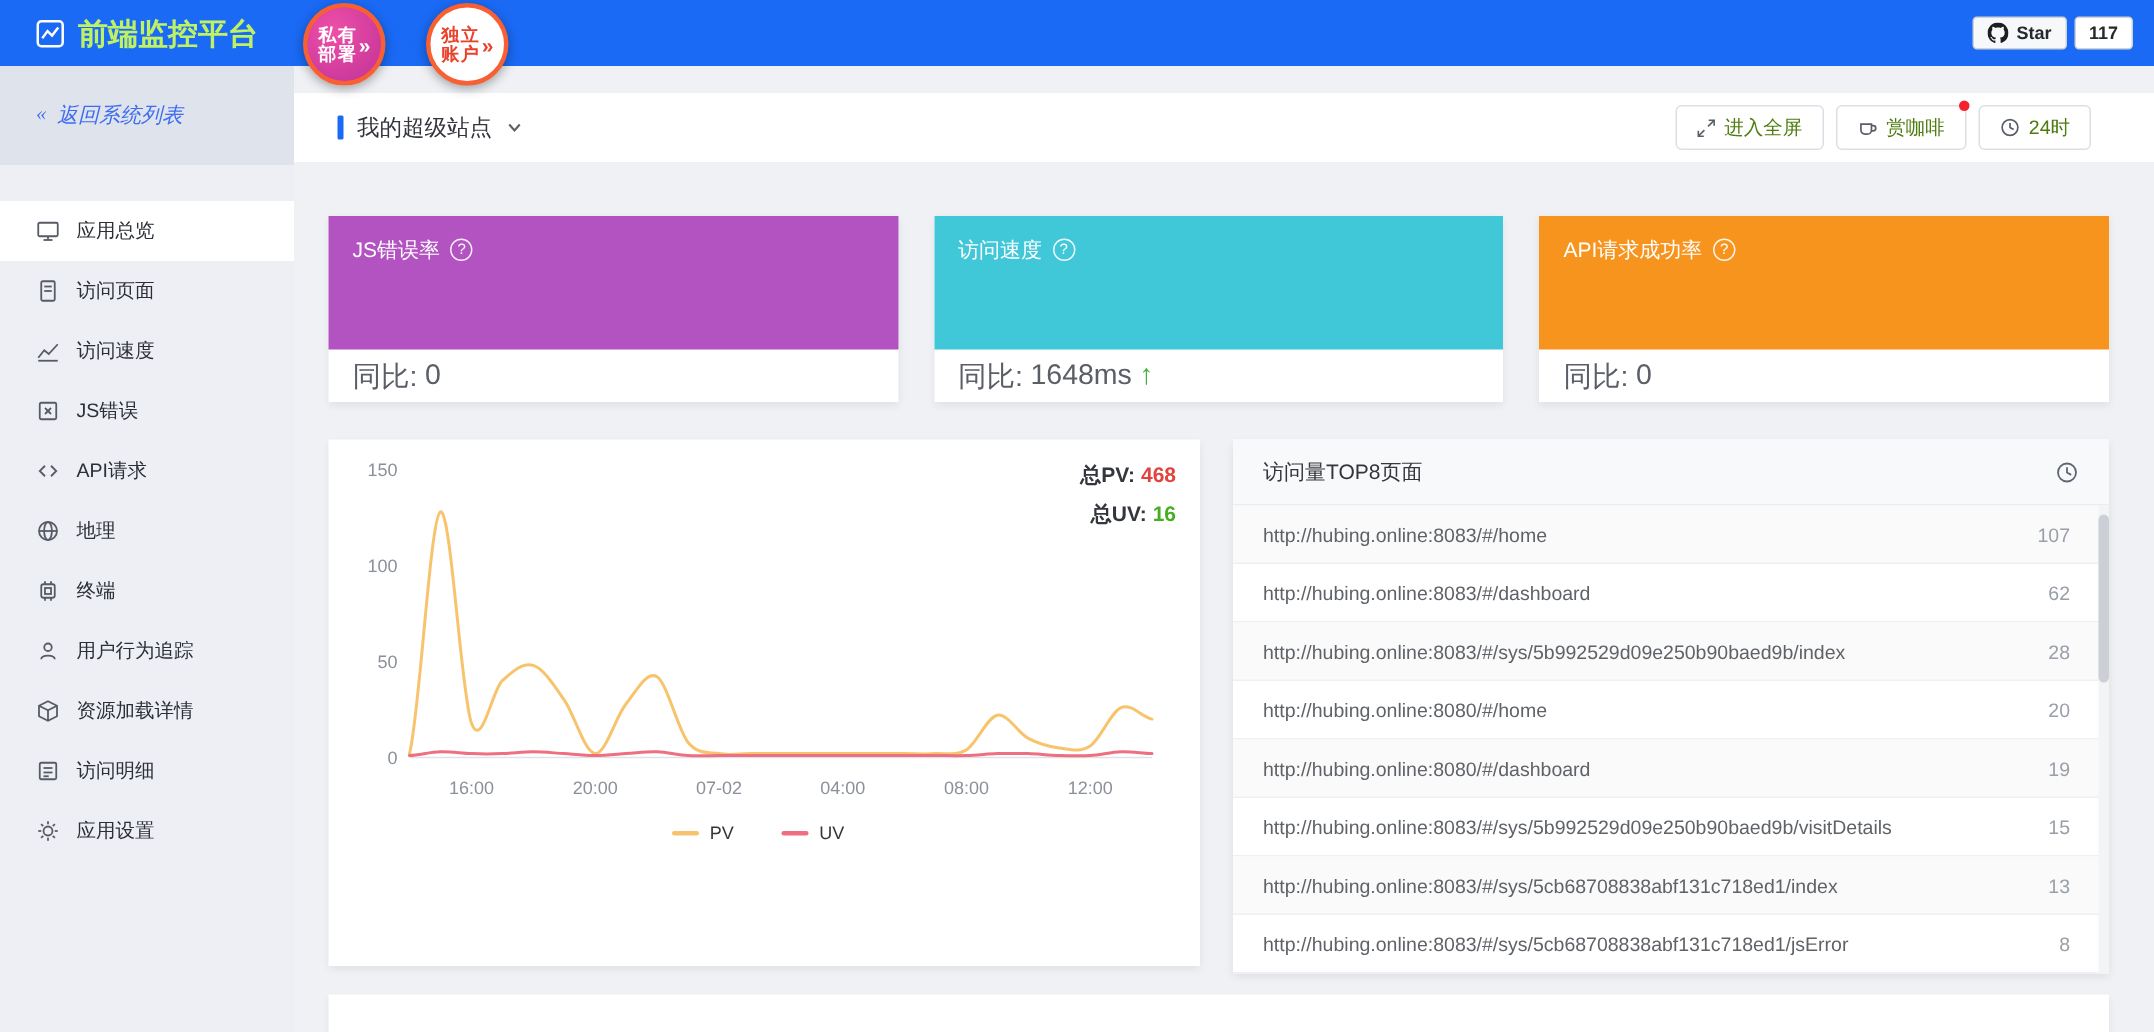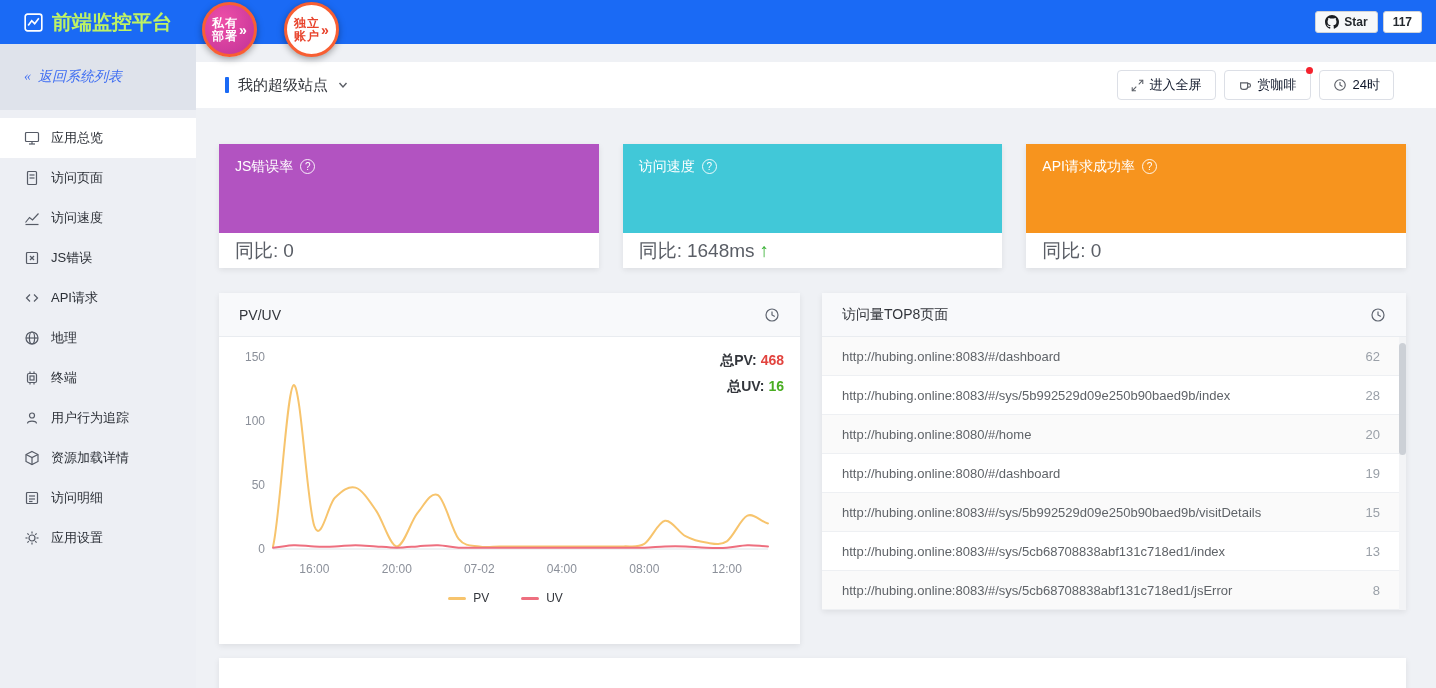--- a/index.html
+++ b/index.html
@@ -26,36 +26,36 @@
   .badge1 .txt{color:#fff}
   .badge2 .txt{color:#e8432c}
   .badge .arr{font-size:14px;font-weight:bold;margin-left:1px}
   .badge1 .arr{color:#fff}
   .badge2 .arr{color:#e8432c}
 
   
   .sidebar{position:absolute;top:44px;left:0;width:196px;height:644px;background:#edeff4}
   .back{height:66px;background:#dfe3eb;display:flex;align-items:center;gap:7px;padding-left:24px;
     color:#3e6df2;font-size:14px;font-style:italic;font-family:"Liberation Serif",serif;cursor:pointer}
-  .menu{padding-top:8px}
+  .menu{padding-top:24px}
   .menu-item{height:40px;display:flex;align-items:center;gap:11px;padding-left:24px;
     font-size:13px;color:#2b2f36;cursor:pointer}
   .menu-item.active{background:#fff}
   .menu-item svg{stroke:#565b66;fill:none;stroke-width:1.2;flex:none}
 
   
   .main{position:absolute;left:196px;top:44px;width:1240px;height:644px}
   .page-header{margin-top:18px;height:46px;background:#fff;display:flex;align-items:center;
     padding:0 42px 0 29px}
   .site-title{display:flex;align-items:center;gap:9px;cursor:pointer}
   .title-bar{width:4px;height:16px;background:#1a6af5;border-radius:1px}
   .site-title .t{font-size:15px;color:#33363c}
   .hdr-actions{margin-left:auto;display:flex;gap:8px}
   .hbtn{position:relative;height:30px;border:1px solid #dcdfe6;border-radius:4px;background:#fff;
-    display:flex;align-items:center;gap:6px;padding:0 13px;font-size:13px;color:#0f172a;cursor:pointer}
+    display:flex;align-items:center;gap:6px;padding:0 13px;font-size:13px;color:#4d7c0f;cursor:pointer}
   .hbtn svg{stroke:#5a5e66;fill:none;stroke-width:1.3}
   .dot{position:absolute;top:-4px;right:-3px;width:7px;height:7px;border-radius:50%;background:#f5222d}
 
   .content{padding:0 30px 0 23px}
 
   
   .stat-row{display:flex;gap:24px;margin-top:36px}
   .stat-card{flex:1;background:#fff;box-shadow:0 2px 6px rgba(0,0,0,.08)}
   .stat-top{height:89px;padding:14px 16px;color:#fff;font-size:14px;display:flex;
     align-items:flex-start;gap:7px}
@@ -351,29 +351,20 @@
         <div class="stat-bottom">
           <span>同比:</span>
           <span>0</span>
         </div>
       </div>
     </div>
 
     <div class="row2">
 
       <div class="card pvuv-card">
-        <div class="card-header">
-          <span>PV/UV</span>
-          <span class="clock-btn">
-              <svg width="16" height="16" viewBox="0 0 16 16">
-                <circle cx="8" cy="8" r="6"></circle>
-                <polyline points="8,4.5 8,8 10.8,9.6"></polyline>
-              </svg>
-            </span>
-        </div>
         <div class="chart-wrap">
           <div class="totals">
             <div><span>总PV:</span>
               <span class="red">468</span></div>
             <div><span>总UV:</span>
               <span class="green">16</span></div>
           </div>
           <svg id="pvuv-svg" width="561" height="240" viewBox="0 0 561 240">
               <text class="tick" x="40" y="208.0" text-anchor="end">0</text>
               <text class="tick" x="40" y="144.0" text-anchor="end">50</text>
@@ -407,20 +398,24 @@
           <span>访问量TOP8页面</span>
           <span class="clock-btn">
               <svg width="16" height="16" viewBox="0 0 16 16">
                 <circle cx="8" cy="8" r="6"></circle>
                 <polyline points="8,4.5 8,8 10.8,9.6"></polyline>
               </svg>
             </span>
         </div>
         <div class="top8-rows">
           <div class="top8-row">
+            <span class="url">http://hubing.online:8083/#/home</span>
+            <span class="count">107</span>
+          </div>
+          <div class="top8-row">
             <span class="url">http://hubing.online:8083/#/dashboard</span>
             <span class="count">62</span>
           </div>
           <div class="top8-row">
             <span class="url">http://hubing.online:8083/#/sys/5b992529d09e250b90baed9b/index</span>
             <span class="count">28</span>
           </div>
           <div class="top8-row">
             <span class="url">http://hubing.online:8080/#/home</span>
             <span class="count">20</span>

